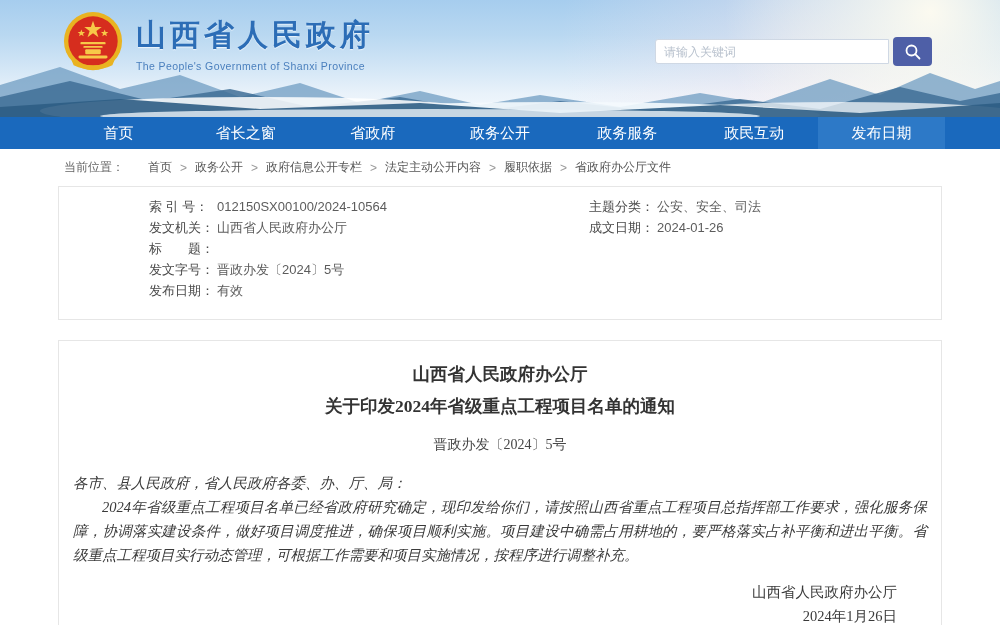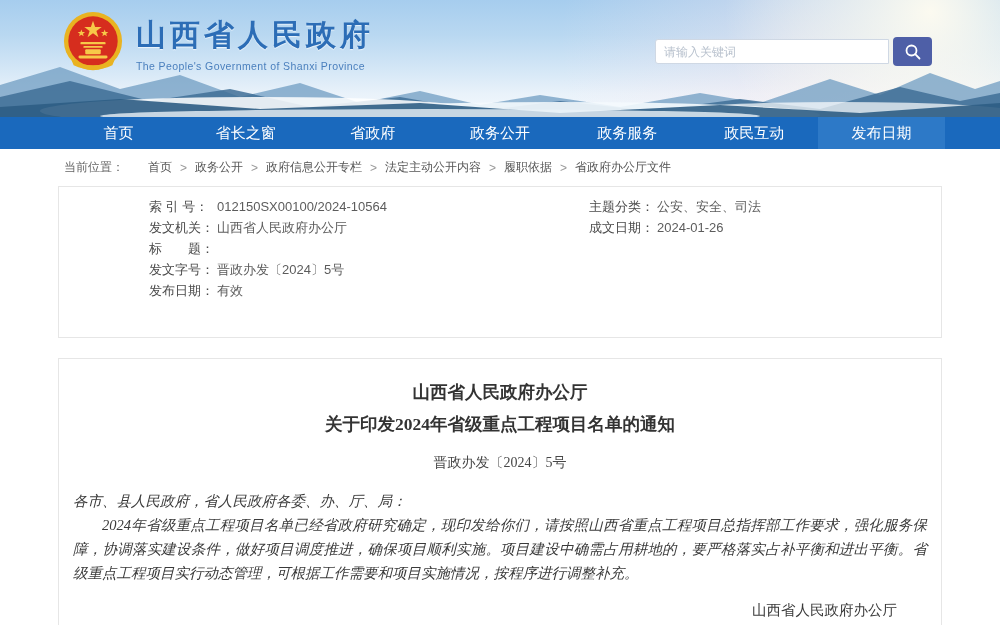--- a/index.html
+++ b/index.html
@@ -38,21 +38,21 @@
 
   
   .breadcrumb { height:37px; display:flex; align-items:center; padding-left:64px;
     font-size:12px; color:#666; background:#fff; }
   .breadcrumb .bc-label { color:#666; margin-right:18px; }
   .crumb { color:#555; cursor:pointer; margin:0 6px; }
   .crumb-sep { color:#999; margin:0 2px; }
 
   
   .meta-box { width:884px; margin:0 auto; border:1px solid #e6e6e6; background:#fff;
-    height:152px; padding:9px 0 0 90px; display:grid; grid-template-columns:440px auto; }
+    height:134px; padding:9px 0 0 90px; display:grid; grid-template-columns:440px auto; }
   .meta-row { display:flex; line-height:21px; font-size:13px; white-space:nowrap; }
   .meta-label { color:#4a4a4a; white-space:pre; min-width:68px; }
   .meta-value { color:#5c5c5c; }
   .meta-row.wrap { white-space:normal; }
   .meta-row.skip { margin-top:21px; }
 
   
   .doc-box { width:884px; margin:20px auto 0; border:1px solid #e6e6e6; background:#fff;
     height:320px; padding:20px 14px 0;
     font-family:"Liberation Serif","DejaVu Serif",serif; color:#3a3a3a; }

